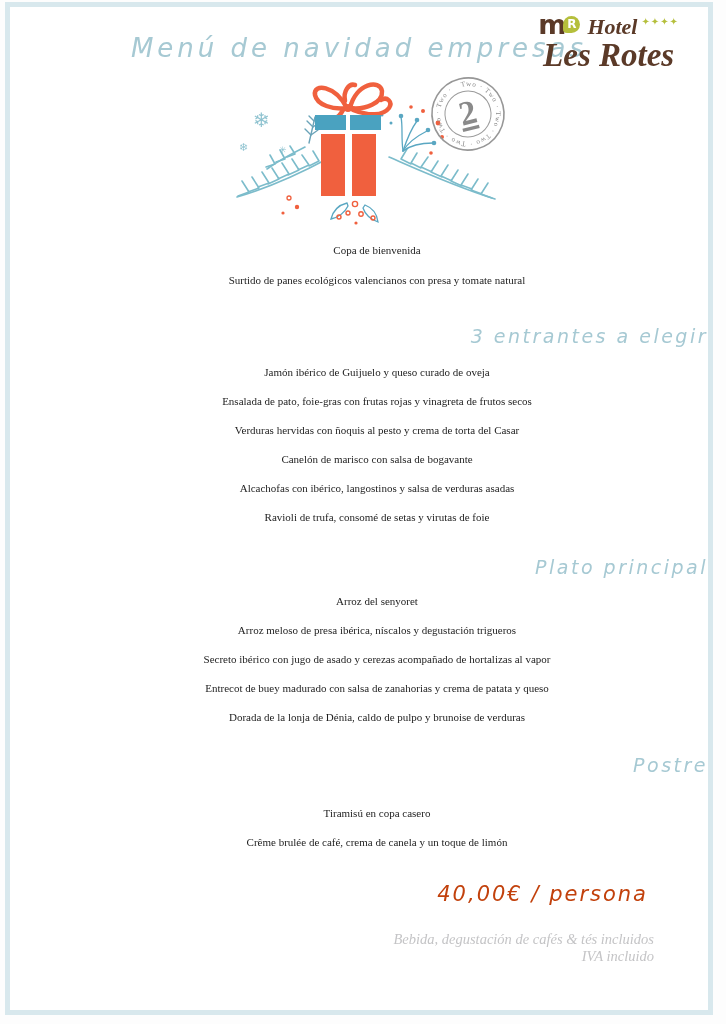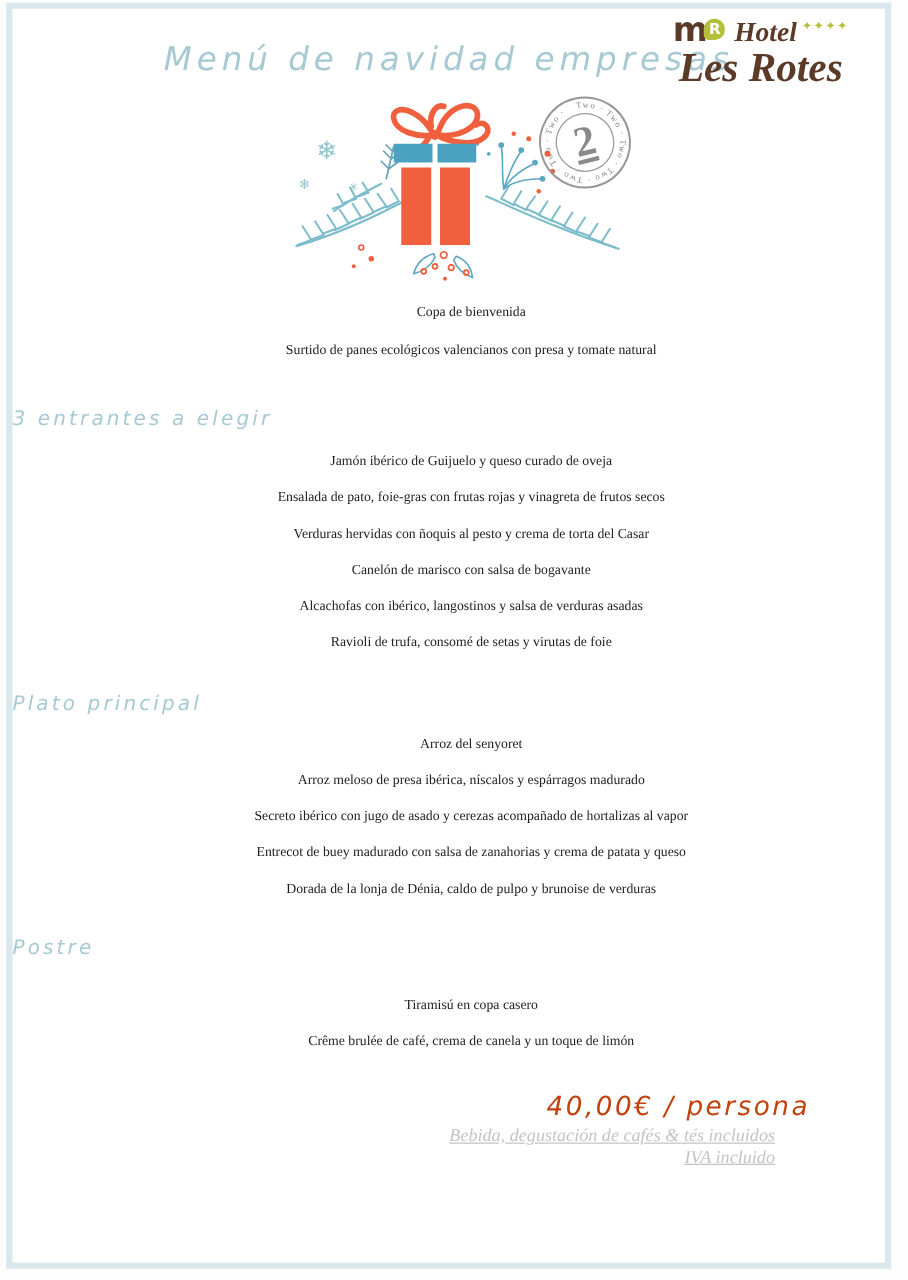--- a/index.html
+++ b/index.html
@@ -25,23 +25,23 @@
   .logo-stars { color:#b5bf3c; font-size:10px; letter-spacing:1px; vertical-align:9px; font-family:"DejaVu Sans", sans-serif; }
   .logo-name { font-family:"Liberation Serif", serif; font-style:italic; font-weight:bold; font-size:33px; color:#5b3a28; margin-top:1px; letter-spacing:0px;text-align:center; }
 
   
   .title {
     margin-top:26px; text-align:center; color:#a6c9d3;
     font-family:"DejaVu Sans", cursive, sans-serif; font-style:italic;
     font-size:26px; letter-spacing:4px; font-weight:normal;
   }
   .heading {
-    text-align:left; color:#a6c9d3;
+    text-align:right; color:#a6c9d3;
     font-family:"DejaVu Sans", cursive, sans-serif; font-style:italic;
-    font-size:16px; letter-spacing:2.5px; font-weight:normal;
+    font-size:19px; letter-spacing:2.5px; font-weight:normal;
   }
   .h-entrantes { margin-top:36px; margin-bottom:16px; }
   .h-principal { margin-top:30px; margin-bottom:14px; }
   .h-postre    { margin-top:28px; margin-bottom:28px; }
 
   
   .art { position:relative; width:100%; height:158px; margin-top:8px; }
   .gift-svg { position:absolute; left:50%; margin-left:-128px; top:0; }
   .stamp { position:absolute; left:50%; margin-left:68px; top:2px; }
 
@@ -53,24 +53,23 @@
   }
   .intro .item { margin-bottom:12px; }
 
   
   .price {
     margin-top:31px; text-align:right; padding-right:60px; color:#c2410c;
     font-family:"DejaVu Sans", cursive, sans-serif; font-style:italic;
     font-size:21px; letter-spacing:2px;
   }
   .footer {
-    margin-top:4px; text-align:right; padding-right:88px; color:#c4c4c6;
+    margin-top:25px; text-align:right; padding-right:54px; color:#c4c4c6;
     font-style:italic; font-size:14.5px; line-height:17px;
     font-family:"Liberation Serif", serif;
-    text-decoration:underline;
   }
 </style>
 </head>
 <body>
 
 <div class="page">
 
   <div class="logo">
     <div class="logo-top">
       <span class="logo-m">m</span><span class="logo-r"><span>R</span></span>
@@ -199,21 +198,21 @@
     <div class="item">Ensalada de pato, foie-gras con frutas rojas y vinagreta de frutos secos</div>
     <div class="item">Verduras hervidas con ñoquis al pesto y crema de torta del Casar</div>
     <div class="item">Canelón de marisco con salsa de bogavante</div>
     <div class="item">Alcachofas con ibérico, langostinos y salsa de verduras asadas</div>
     <div class="item">Ravioli de trufa, consomé de setas y virutas de foie</div>
   </div>
 
   <div class="heading h-principal">Plato principal</div>
   <div>
     <div class="item">Arroz del senyoret</div>
-    <div class="item">Arroz meloso de presa ibérica, níscalos y espárragos madurado</div>
+    <div class="item">Arroz meloso de presa ibérica, níscalos y degustación trigueros</div>
     <div class="item">Secreto ibérico con jugo de asado y cerezas acompañado de hortalizas al vapor</div>
     <div class="item">Entrecot de buey madurado con salsa de zanahorias y crema de patata y queso</div>
     <div class="item">Dorada de la lonja de Dénia, caldo de pulpo y brunoise de verduras</div>
   </div>
 
   <div class="heading h-postre">Postre</div>
   <div>
     <div class="item">Tiramisú en copa casero</div>
     <div class="item">Crême brulée de café, crema de canela y un toque de limón</div>
   </div>

